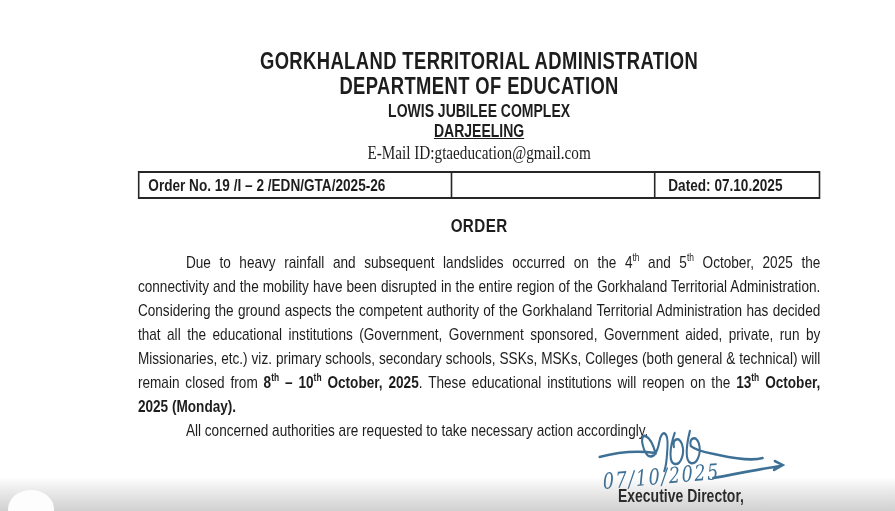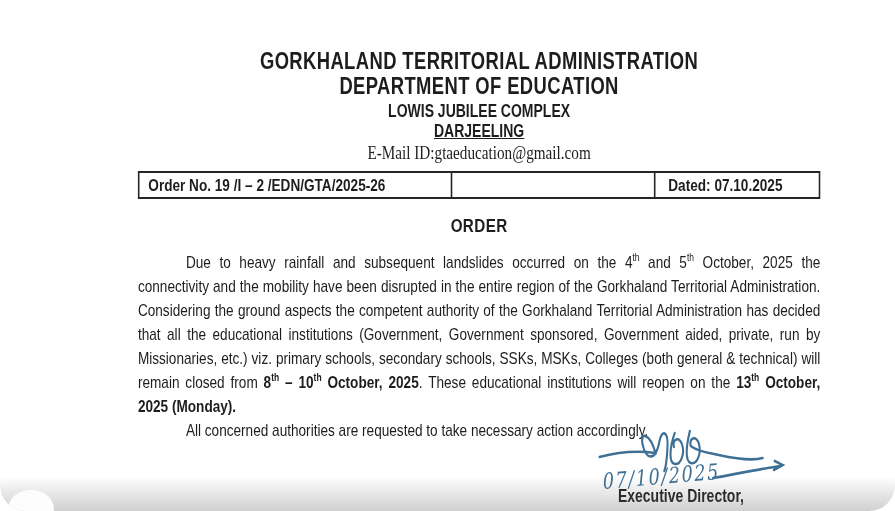--- a/index.html
+++ b/index.html
@@ -10,21 +10,20 @@
   * { margin: 0; padding: 0; box-sizing: border-box; }
   html, body { background: #fff; }
   body { font-family: "Liberation Sans", sans-serif; }
 
   .page {
     position: relative;
     width: 895px;
     height: 511px;
     background: var(--background);
     overflow: hidden;
-    border-radius: 26px;
   }
 
   
   .doc {
     position: absolute;
     top: 0;
     left: -86px;
     width: 1119px;
     height: 511px;
     transform: scaleX(0.8);

